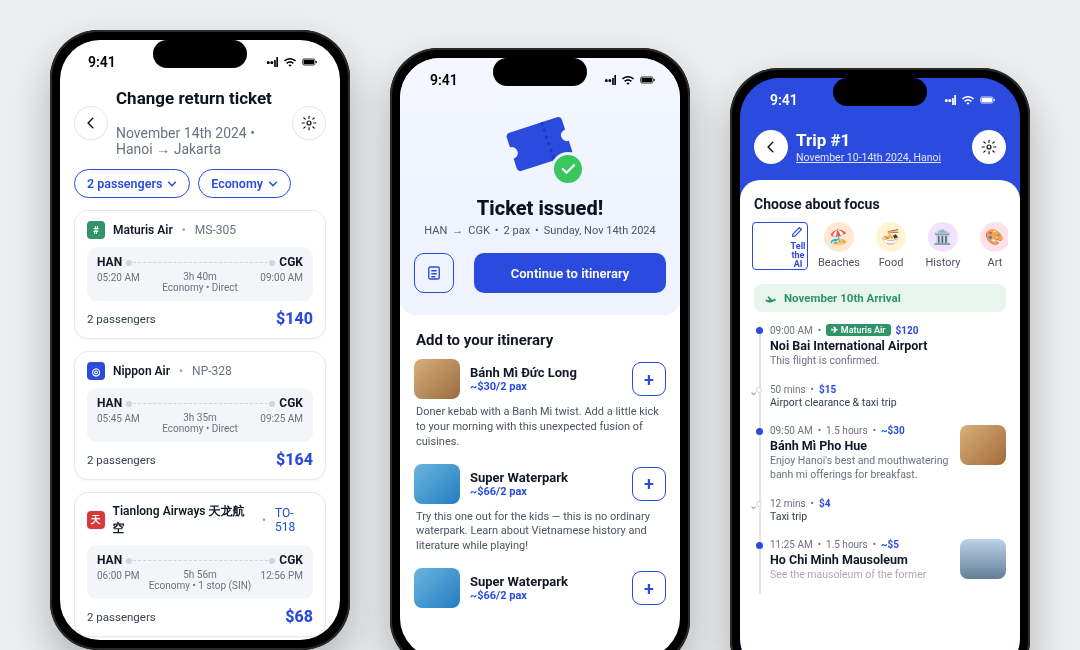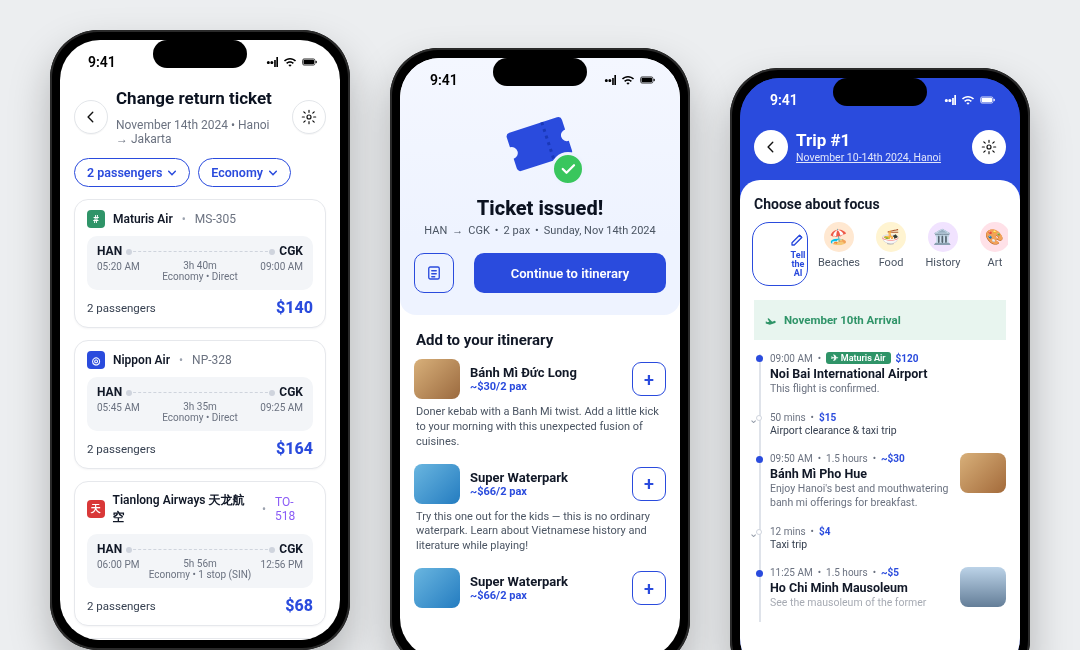--- a/index.html
+++ b/index.html
@@ -64,21 +64,21 @@
   .hdr {
     display:flex; align-items:center; gap:8px; padding:4px 0 2px;
   }
   .circle-btn {
     width:34px;height:34px;border-radius:50%;background:#fff;border:1px solid #e3e6ea;
     display:flex;align-items:center;justify-content:center;flex:0 0 34px;
     box-shadow:0 1px 1px rgba(0,0,0,0.04);
   }
   .circle-btn.light { background:#fff;border:none; }
   .hdr-title { font-size:17px; font-weight:700; color:#0b1220; }
-  .hdr-sub { font-size:12px; color:#6b7280; margin-top:10px; }
+  .hdr-sub { font-size:14px; color:#6b7280; margin-top:17px; }
   .pill-row { display:flex; gap:8px; margin:10px 0 12px; }
   .pill {
     display:flex;align-items:center;gap:5px;
     border:1.5px solid #2a4bdd;border-radius:18px;padding:6px 12px;
     font-size:12.5px;font-weight:600;color:#2a4bdd;background:#fff;
   }
   .flight-card {
     background:#fff;border:1px solid #e6e8ec;border-radius:14px;padding:10px 12px 10px;margin-bottom:12px;
     box-shadow:0 1px 2px rgba(15,23,42,0.04);
   }
@@ -129,28 +129,28 @@
   .add-btn { width:34px;height:34px;border-radius:9px;border:1.5px solid #2a4bdd;color:#2a4bdd;display:flex;align-items:center;justify-content:center;font-size:18px;font-weight:600;flex:0 0 34px; }
   .itin-desc { font-size:11px;color:#4b5563;margin:4px 2px 14px;line-height:1.35; }
   
   .p3-hero { background:#2a4bdd;padding:0 14px 38px;color:#fff; }
   .p3-title { font-size:17px;font-weight:700; }
   .p3-sub { font-size:10.5px;opacity:0.85;margin-top:1px;text-decoration:underline; }
   .p3-sheet { background:#fff;margin-top:-24px;border-radius:20px 20px 0 0;padding:16px 14px 0;flex:1;overflow:hidden; }
   .focus-h { font-size:14px;font-weight:700;color:#111827;margin-bottom:10px; }
   .focus-row { display:flex;gap:8px;overflow:hidden;margin:0 -2px; }
   .focus-tell {
-    width:56px;height:64px;border:1.5px solid #2a4bdd;border-radius:17px;display:flex;flex-direction:column;align-items:center;justify-content:center;gap:3px;flex:0 0 56px;padding-left:36px;
+    width:56px;height:48px;border:1.5px solid #2a4bdd;border-radius:4px;display:flex;flex-direction:column;align-items:center;justify-content:center;gap:3px;flex:0 0 56px;padding-left:36px;
   }
   .focus-tell-label { font-size:9px;font-weight:700;color:#2a4bdd;text-align:center;line-height:1; }
   .focus-item { width:46px;display:flex;flex-direction:column;align-items:center;gap:4px;flex:0 0 46px; }
   .focus-emoji { width:30px;height:30px;border-radius:50%;display:flex;align-items:center;justify-content:center;font-size:15px; }
   .focus-label { font-size:11px;color:#4b5563; }
   .arrival-chip {
-    margin-top:14px;background:#e8f5ef;border-radius:0;padding:13px 10px;
+    margin-top:14px;background:#e8f5ef;border-radius:8px;padding:7px 10px;
     display:flex;align-items:center;gap:6px;font-size:11.5px;font-weight:700;color:#2f9468;
   }
   .tl { position:relative;margin-top:8px;padding-left:16px; }
   .tl::before { content:"";position:absolute;left:5px;top:6px;bottom:0;width:1.5px;background:#dfe3ea; }
   .tl-item { position:relative;padding:4px 0 12px; }
   .tl-dot { position:absolute;left:-14px;top:7px;width:7px;height:7px;border-radius:50%;background:#2a4bdd; }
   .tl-dot.hollow { background:#fff;border:1.5px solid #cfd4dd;width:6px;height:6px; }
   .tl-meta { font-size:10px;color:#6b7280;display:flex;gap:5px;align-items:center; }
   .tl-meta .b { color:#2a4bdd;font-weight:700; }
   .chip { background:#2f9468;color:#fff;font-size:9px;padding:1px 5px;border-radius:3px;font-weight:600; }
@@ -267,21 +267,21 @@
     <div class="flight-foot">
       <span class="pax">2 passengers</span>
       <span class="price">$164</span>
     </div>
           </div>
           <div class="flight-card">
     <div class="carrier-row">
       <div class="carrier-logo" style="background:#d93838">天</div>
       <span class="carrier-name">Tianlong Airways 天龙航空</span>
       <span class="dot-sep">•</span>
-      <span style="color:#8b5cf6">TO-518</span>
+      <span style="color:#1d4ed8">TO-518</span>
     </div>
     <div class="route-box">
       <div class="route-top">
         <span>HAN</span>
         <div class="route-line"></div>
         <span>CGK</span>
       </div>
 
       <div class="route-bot">
         <span>06:00 PM</span>

